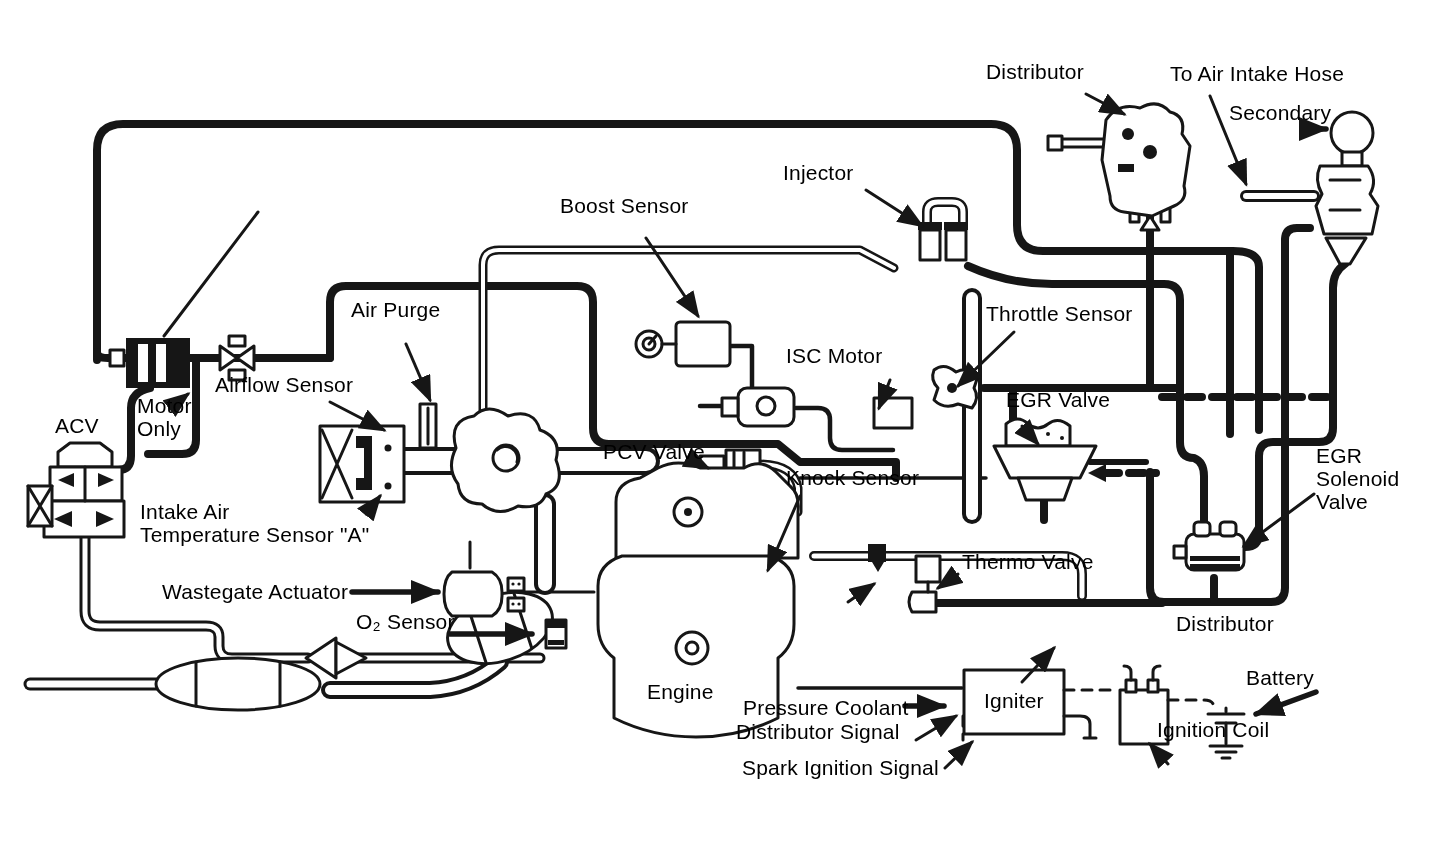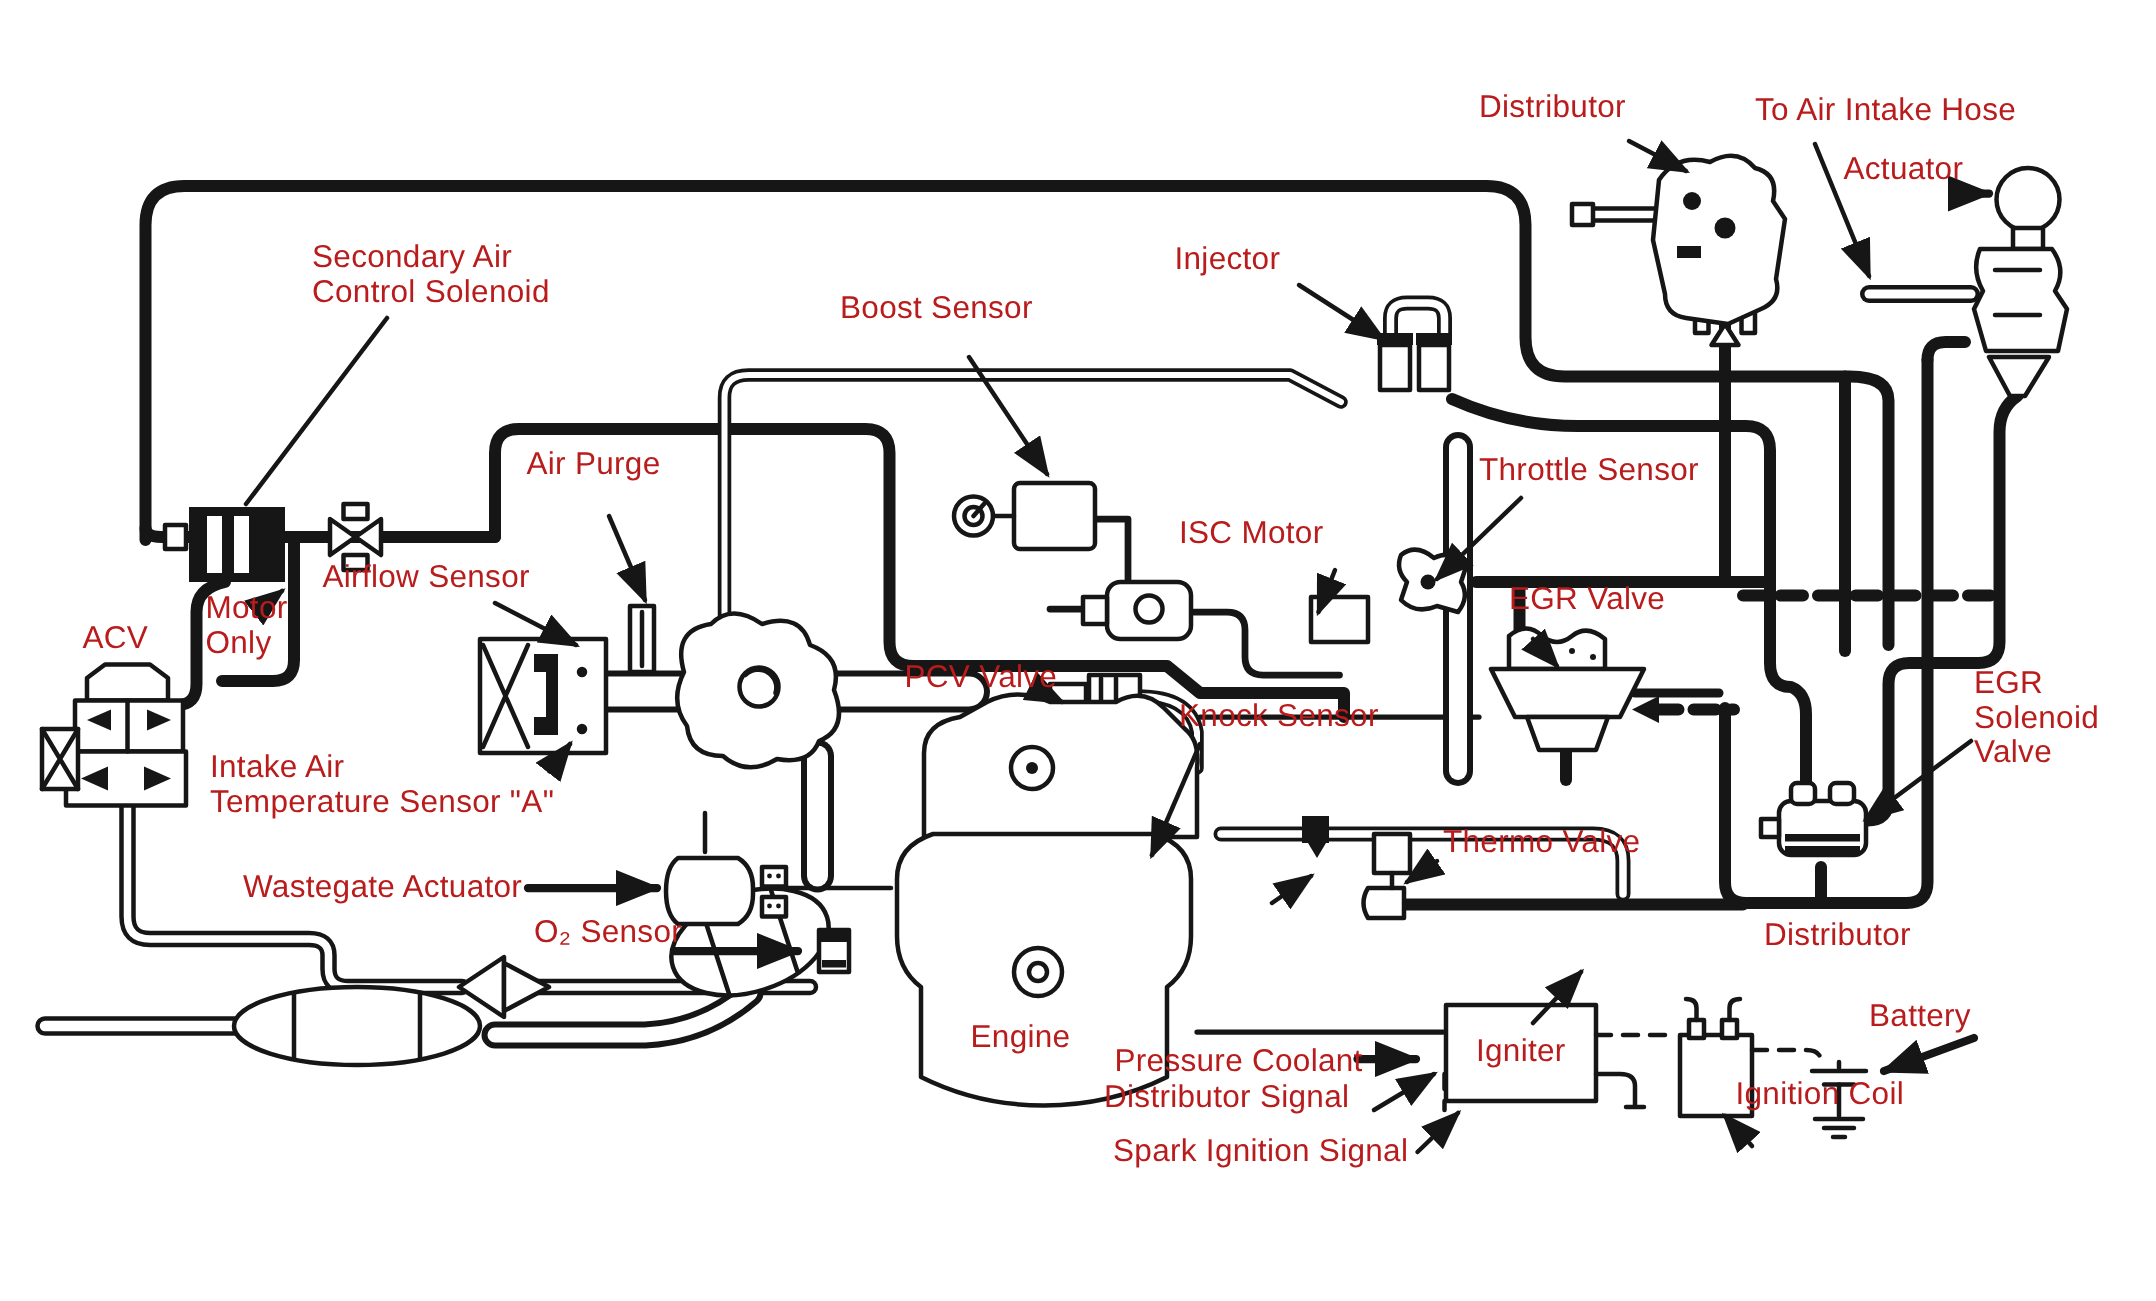--- a/index.html
+++ b/index.html
@@ -1,19 +1,19 @@
 <!DOCTYPE html>
 <html><head>
 <meta charset="utf-8">
 <style>
   html,body{margin:0;padding:0;background:#ffffff;}
   #stage{position:relative;width:1437px;height:867px;background:#ffffff;overflow:hidden;
          font-family:"Liberation Sans",sans-serif;}
   #art{position:absolute;left:0;top:0;}
-  .lbl{position:absolute;font:21px/23px "Liberation Sans",sans-serif;color:#b91c1c;
+  .lbl{position:absolute;font:21px/23px "Liberation Sans",sans-serif;color:#000000;
        white-space:pre-line;letter-spacing:.2px;}
   
   .pk{stroke:#161616;stroke-width:8;fill:none;stroke-linejoin:round;stroke-linecap:round;}
   .pm{stroke:#161616;stroke-width:4.5;fill:none;stroke-linejoin:round;stroke-linecap:round;}
   .th{stroke:#161616;stroke-width:3;fill:none;stroke-linejoin:round;stroke-linecap:round;}
   .po1{stroke:#161616;fill:none;stroke-linejoin:round;stroke-linecap:round;}
   .po2{stroke:#ffffff;fill:none;stroke-linejoin:round;stroke-linecap:round;}
   .cw{fill:#ffffff;stroke:#161616;stroke-width:3;stroke-linejoin:round;}
   .ck{fill:#161616;stroke:none;}
   .dsh{stroke-dasharray:15 10;}
@@ -303,23 +303,21 @@
     <path class="th" style="stroke-width:5.5" d="M905,706 H944" marker-end="url(#arrB)"></path>
     <path class="th" style="stroke-width:5.5" d="M1316,692 L1256,714" marker-end="url(#arrB)"></path>
     <path class="th" d="M916,740 L956,716" marker-end="url(#arr)"></path>
     <path class="th" d="M945,768 L972,742" marker-end="url(#arr)"></path>
     <path class="th" d="M1168,764 L1150,744" marker-end="url(#arr)"></path>
   </g>
 </svg>
 
 <div class="lbl" style="left:986px;top:60px">Distributor</div>
 <div class="lbl" style="left:1170px;top:62px">To Air Intake Hose</div>
-<div class="lbl" style="left:1229px;top:101px">Actuator</div>
-<div class="lbl" style="left:208px;top:160px">Secondary Air
-Control Solenoid</div>
+<div class="lbl" style="left:1229px;top:101px">Secondary</div>
 <div class="lbl" style="left:783px;top:161px">Injector</div>
 <div class="lbl" style="left:560px;top:194px">Boost Sensor</div>
 <div class="lbl" style="left:351px;top:298px">Air Purge</div>
 <div class="lbl" style="left:986px;top:302px">Throttle Sensor</div>
 <div class="lbl" style="left:786px;top:344px">ISC Motor</div>
 <div class="lbl" style="left:1006px;top:388px">EGR Valve</div>
 <div class="lbl" style="left:137px;top:394px">Motor
 Only</div>
 <div class="lbl" style="left:215px;top:373px">Airflow Sensor</div>
 <div class="lbl" style="left:55px;top:414px">ACV</div>

